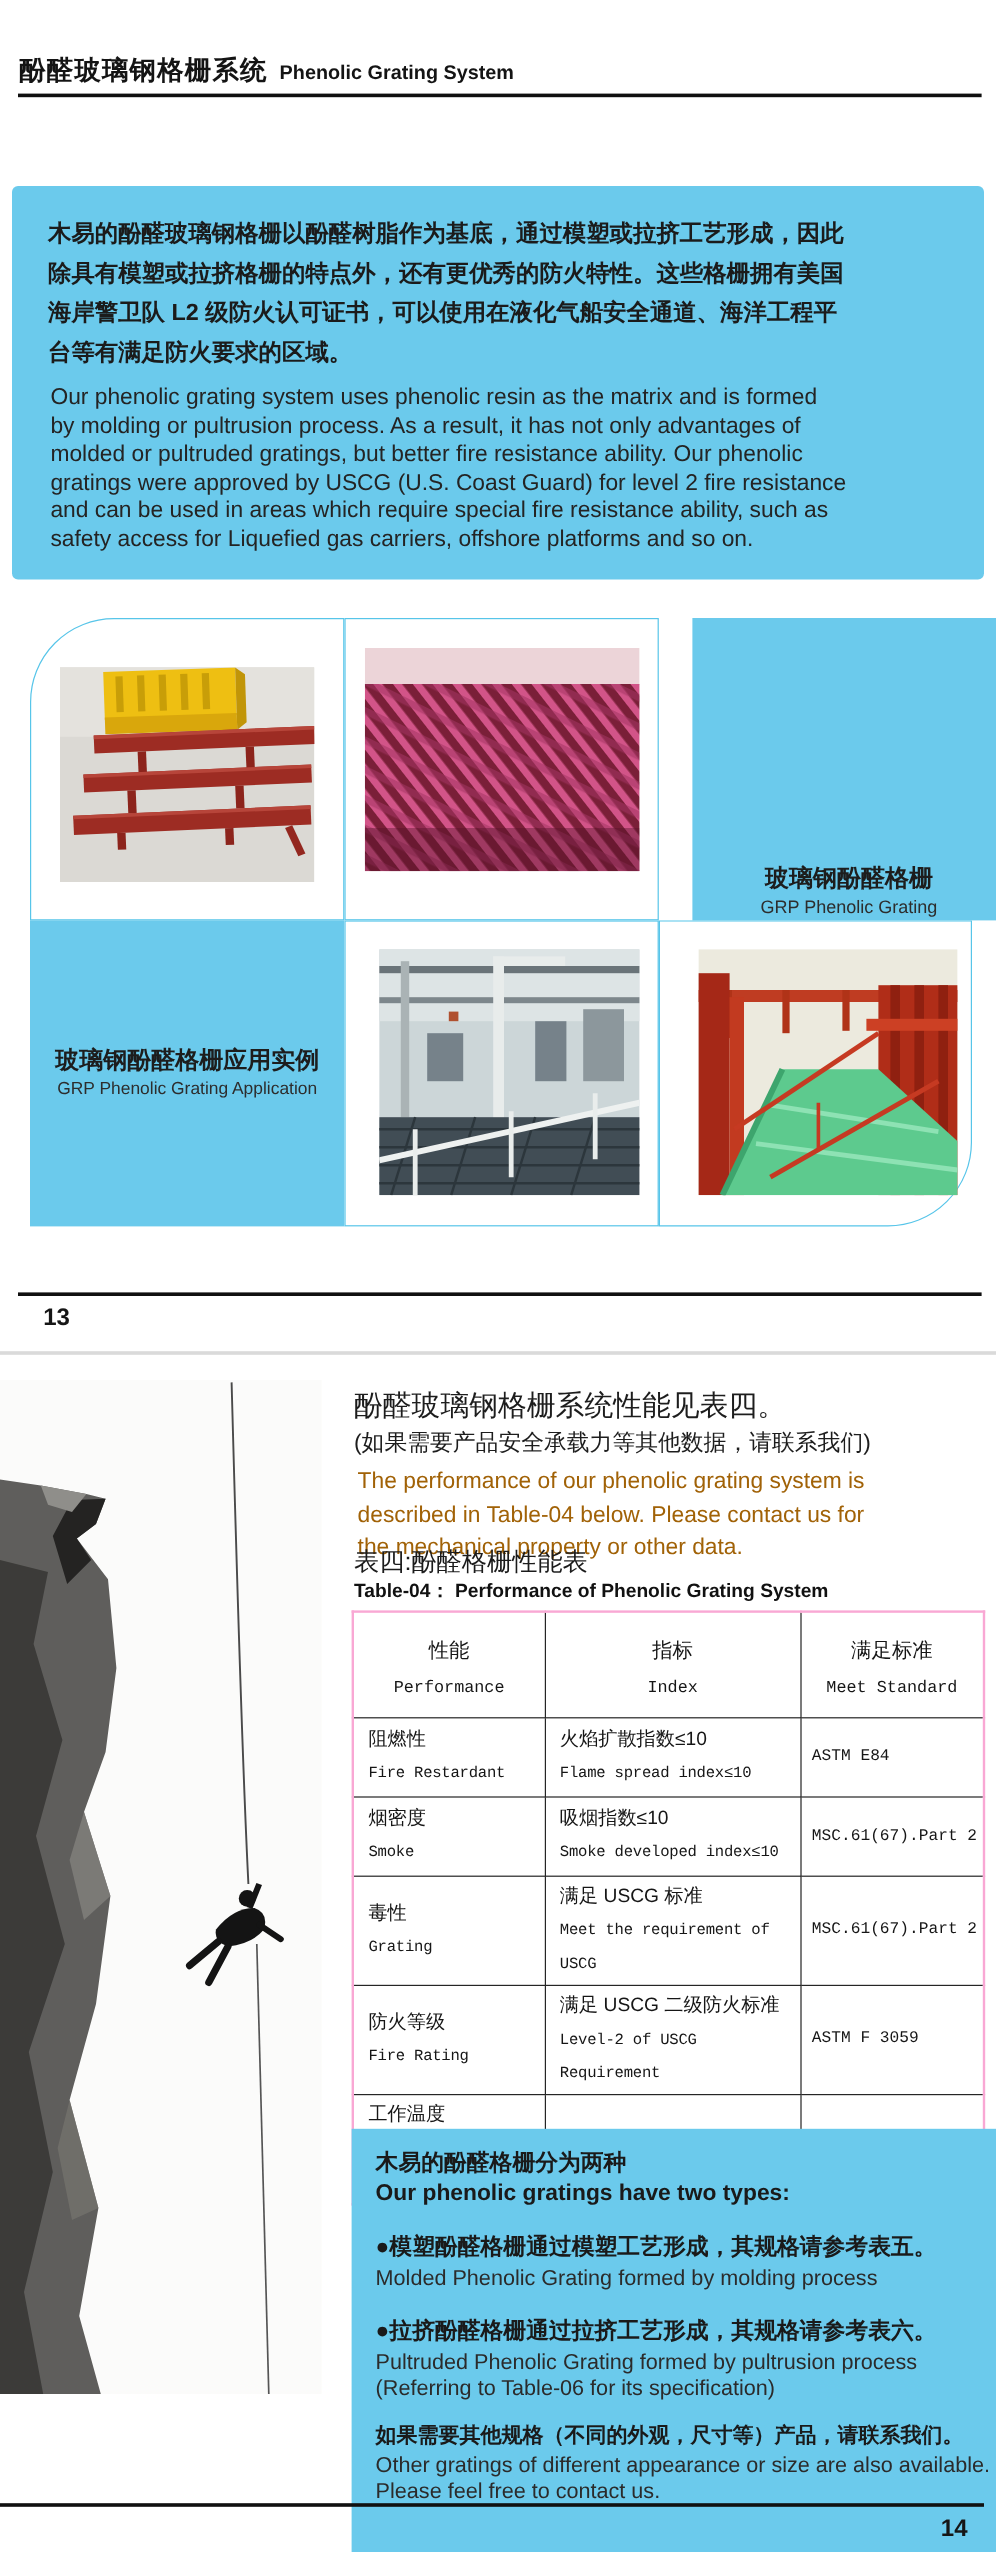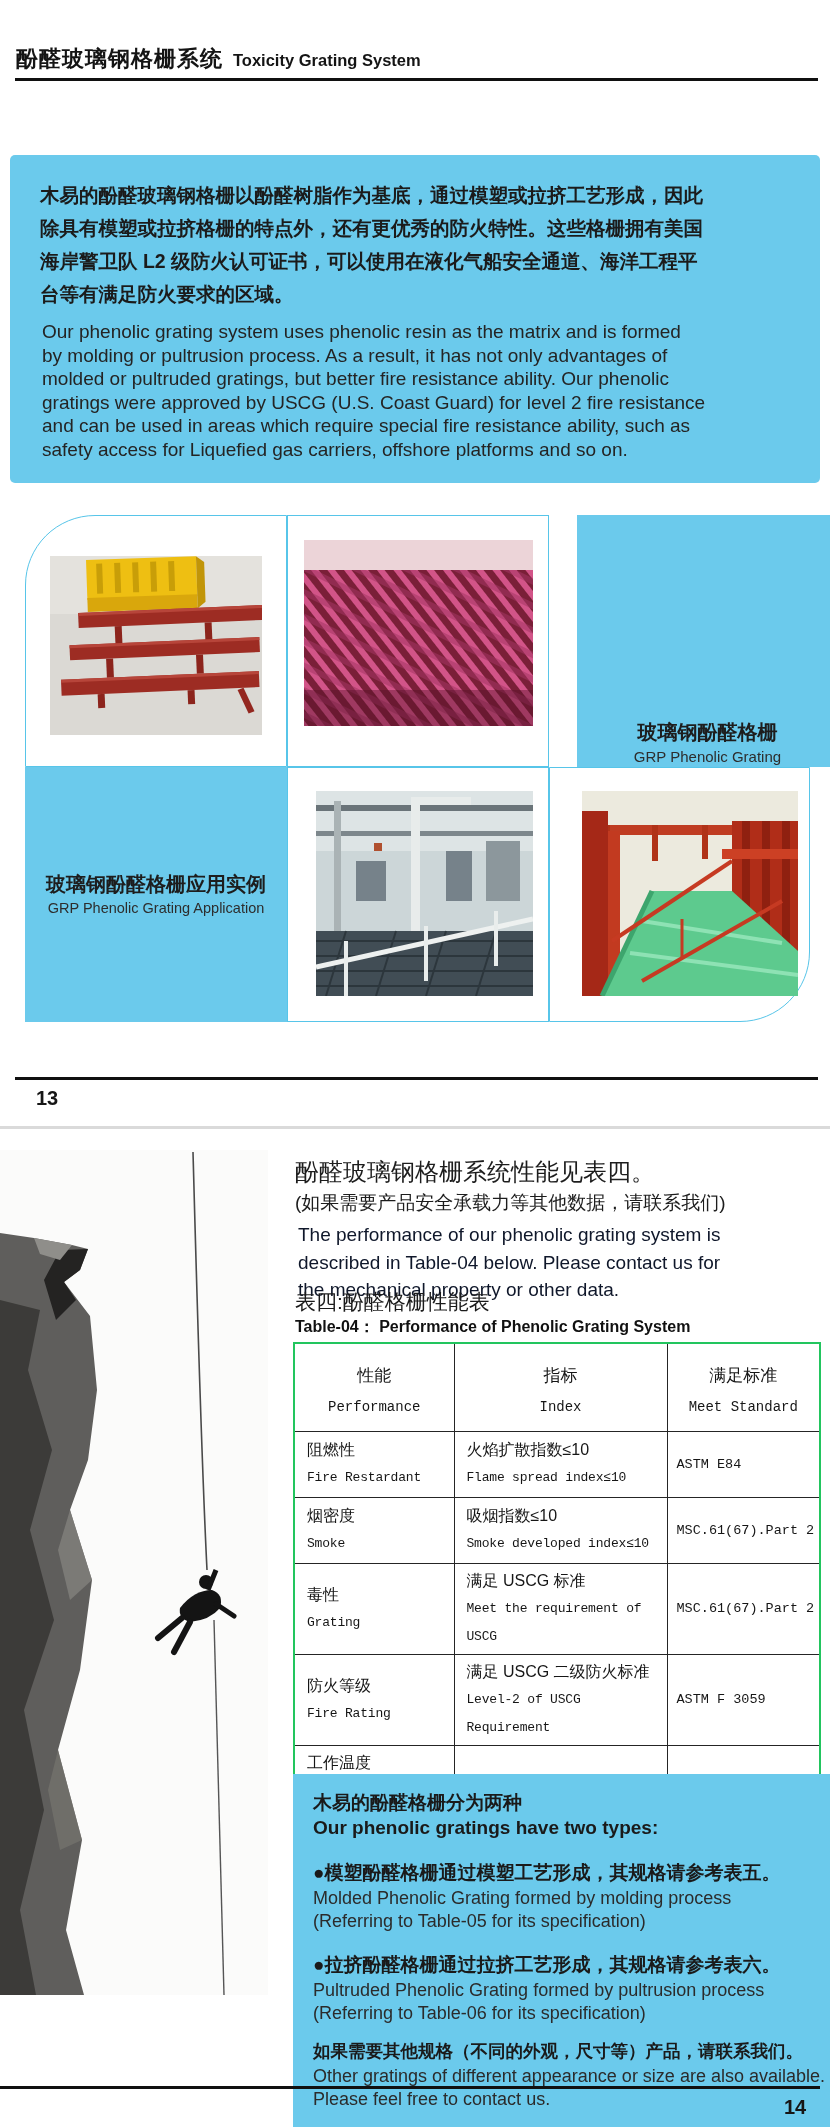--- a/index.html
+++ b/index.html
@@ -44,28 +44,28 @@
   .pagenum{position:absolute;font-size:20px;font-weight:700;color:#161616;}
   #p13{left:36px;top:1087px;}
   #pagesep{position:absolute;left:0;top:1126px;width:830px;height:3px;background:#dadada;}
 
   
   #climber{position:absolute;left:0;top:1150px;width:268px;height:845px;background:#fcfcfb;}
   #p2intro{position:absolute;left:295px;top:1156px;width:530px;}
   .i-zh1{font-size:24px;line-height:31px;color:#1d1d1d;white-space:nowrap;}
   .i-zh2{font-size:19px;line-height:31px;color:#1d1d1d;white-space:nowrap;}
   #p2intro .en{margin-top:3px;padding-left:3px;}
-  .i-en{font-size:19px;line-height:27.5px;color:#0f172a;white-space:nowrap;}
+  .i-en{font-size:19px;line-height:27.5px;color:#a16207;white-space:nowrap;}
 
   #tabletitle{position:absolute;left:295px;top:1288px;}
   .tt-zh{font-size:21px;line-height:27px;color:#1b1b1b;}
   .tt-en{font-size:16px;font-weight:700;line-height:24px;color:#111;}
 
   table.perf{position:absolute;left:293px;top:1342px;width:526px;border-collapse:collapse;
-             border:2px solid #22c55e;table-layout:fixed;}
+             border:2px solid #f9a8d4;table-layout:fixed;}
   table.perf th,table.perf td{border:1px solid #252525;padding:0;vertical-align:middle;}
   table.perf thead tr{height:88px;}
   table.perf tbody tr{height:66px;}
   table.perf tbody tr:last-child{height:70px;}
   .mono{font-family:"Liberation Mono","DejaVu Sans Mono",monospace;}
   .th-zh{font-size:17px;font-weight:400;line-height:30px;text-align:center;padding-top:10px;color:#161616;}
   .th-en{font-size:14px;line-height:32px;text-align:center;font-weight:400;color:#161616;}
   td .cellpad{padding:3px 6px 3px 12px;}
   .c-zh{font-size:16px;line-height:28px;color:#161616;}
   .c-en{font-size:13px;line-height:28px;color:#161616;letter-spacing:-0.2px;}
@@ -82,21 +82,21 @@
   #rule3{left:0;top:2086px;width:820px;height:3px;z-index:5;}
   #p14{left:784px;top:2096px;z-index:6;}
 </style>
 </head>
 <body>
 
 <div id="page">
 
   <div id="p1-title">
     <span class="t-zh">酚醛玻璃钢格栅系统</span>
-    <span class="t-en">Toxicity Grating System</span>
+    <span class="t-en">Phenolic Grating System</span>
   </div>
   <div class="hrule" id="rule1"></div>
 
   <div id="box1" class="bluebox">
     <div>
       <div class="bx1-zh">木易的酚醛玻璃钢格栅以酚醛树脂作为基底，通过模塑或拉挤工艺形成，因此</div>
       <div class="bx1-zh">除具有模塑或拉挤格栅的特点外，还有更优秀的防火特性。这些格栅拥有美国</div>
       <div class="bx1-zh">海岸警卫队 L2 级防火认可证书，可以使用在液化气船安全通道、海洋工程平</div>
       <div class="bx1-zh">台等有满足防火要求的区域。</div>
     </div>
@@ -378,21 +378,20 @@
           </td>
       </tr>
     </tbody>
   </table>
 
   <div id="box2" class="bluebox">
     <div class="b2-h">木易的酚醛格栅分为两种</div>
     <div class="b2-h">Our phenolic gratings have two types:</div>
     <div class="b2-bullet">●模塑酚醛格栅通过模塑工艺形成，其规格请参考表五。</div>
     <div class="b2-en">Molded Phenolic Grating formed by molding process</div>
-    <div class="b2-en">(Referring to Table-05 for its specification)</div>
     <div class="b2-bullet">●拉挤酚醛格栅通过拉挤工艺形成，其规格请参考表六。</div>
     <div class="b2-en">Pultruded Phenolic Grating formed by pultrusion process</div>
     <div class="b2-en">(Referring to Table-06 for its specification)</div>
     <div class="b2-note">如果需要其他规格（不同的外观，尺寸等）产品，请联系我们。</div>
     <div class="b2-en">Other gratings of different appearance or size are also available.</div>
     <div class="b2-en">Please feel free to contact us.</div>
   </div>
 
   <div class="hrule" id="rule3"></div>
   <div class="pagenum" id="p14">14</div>

